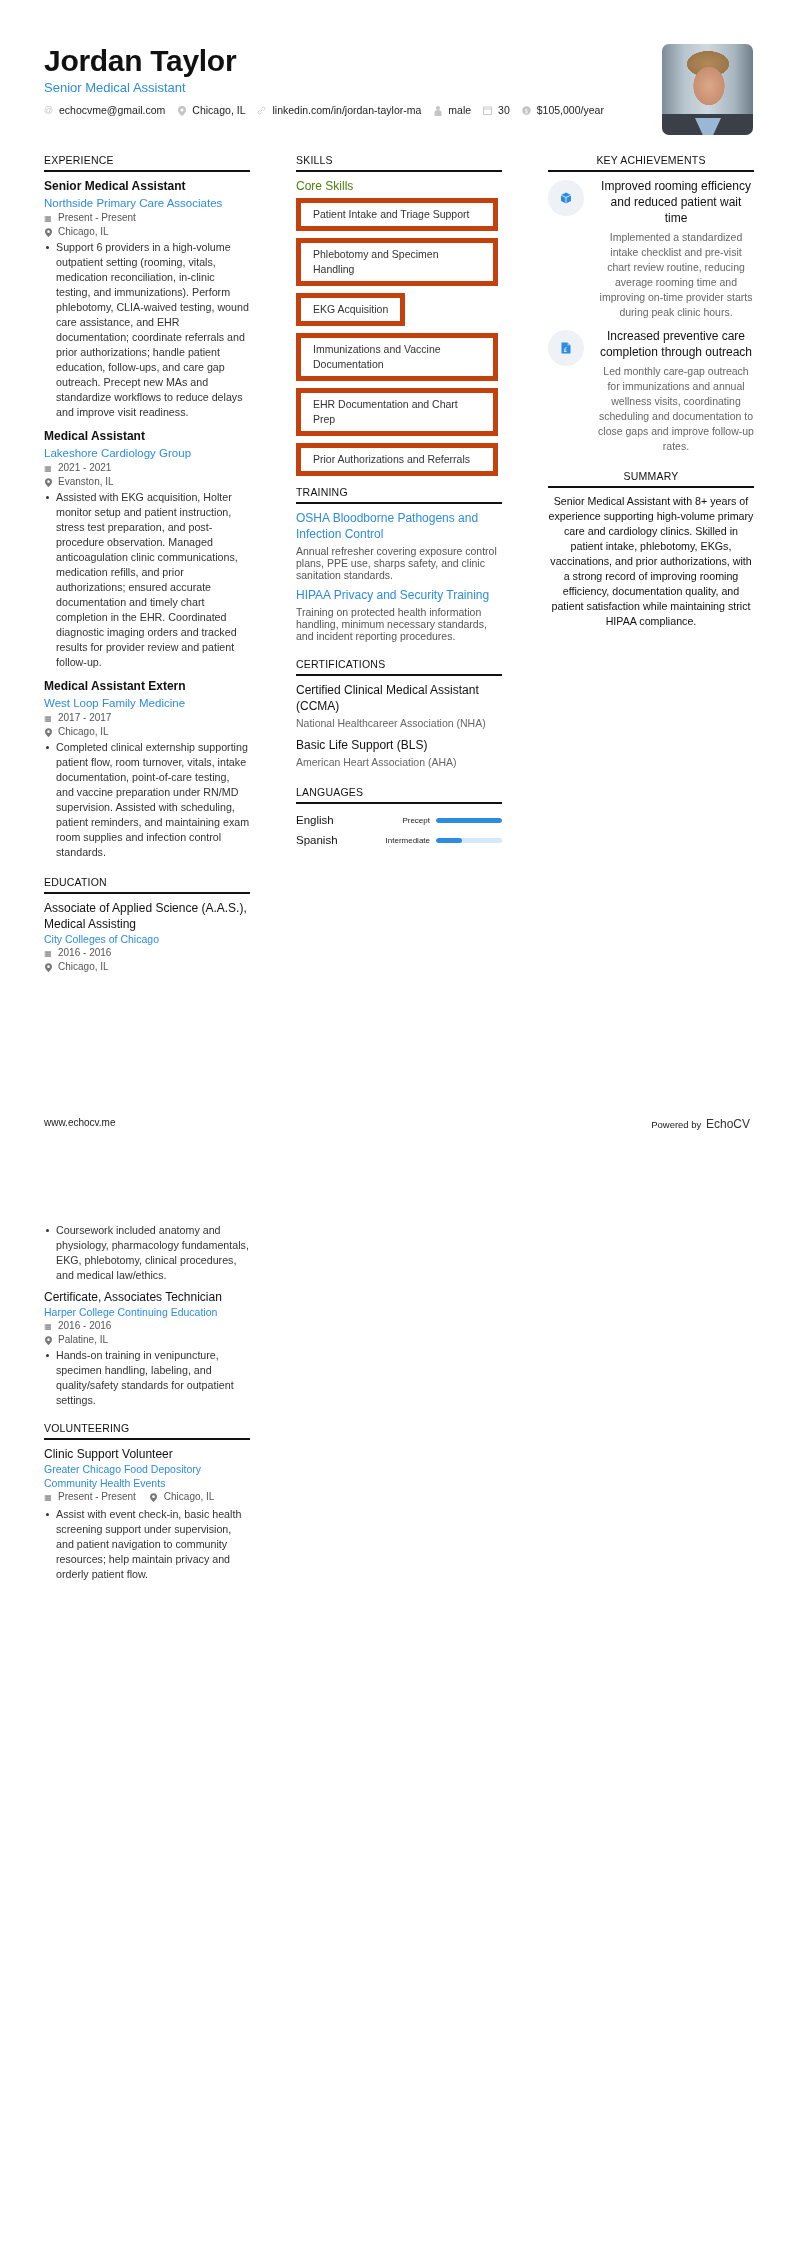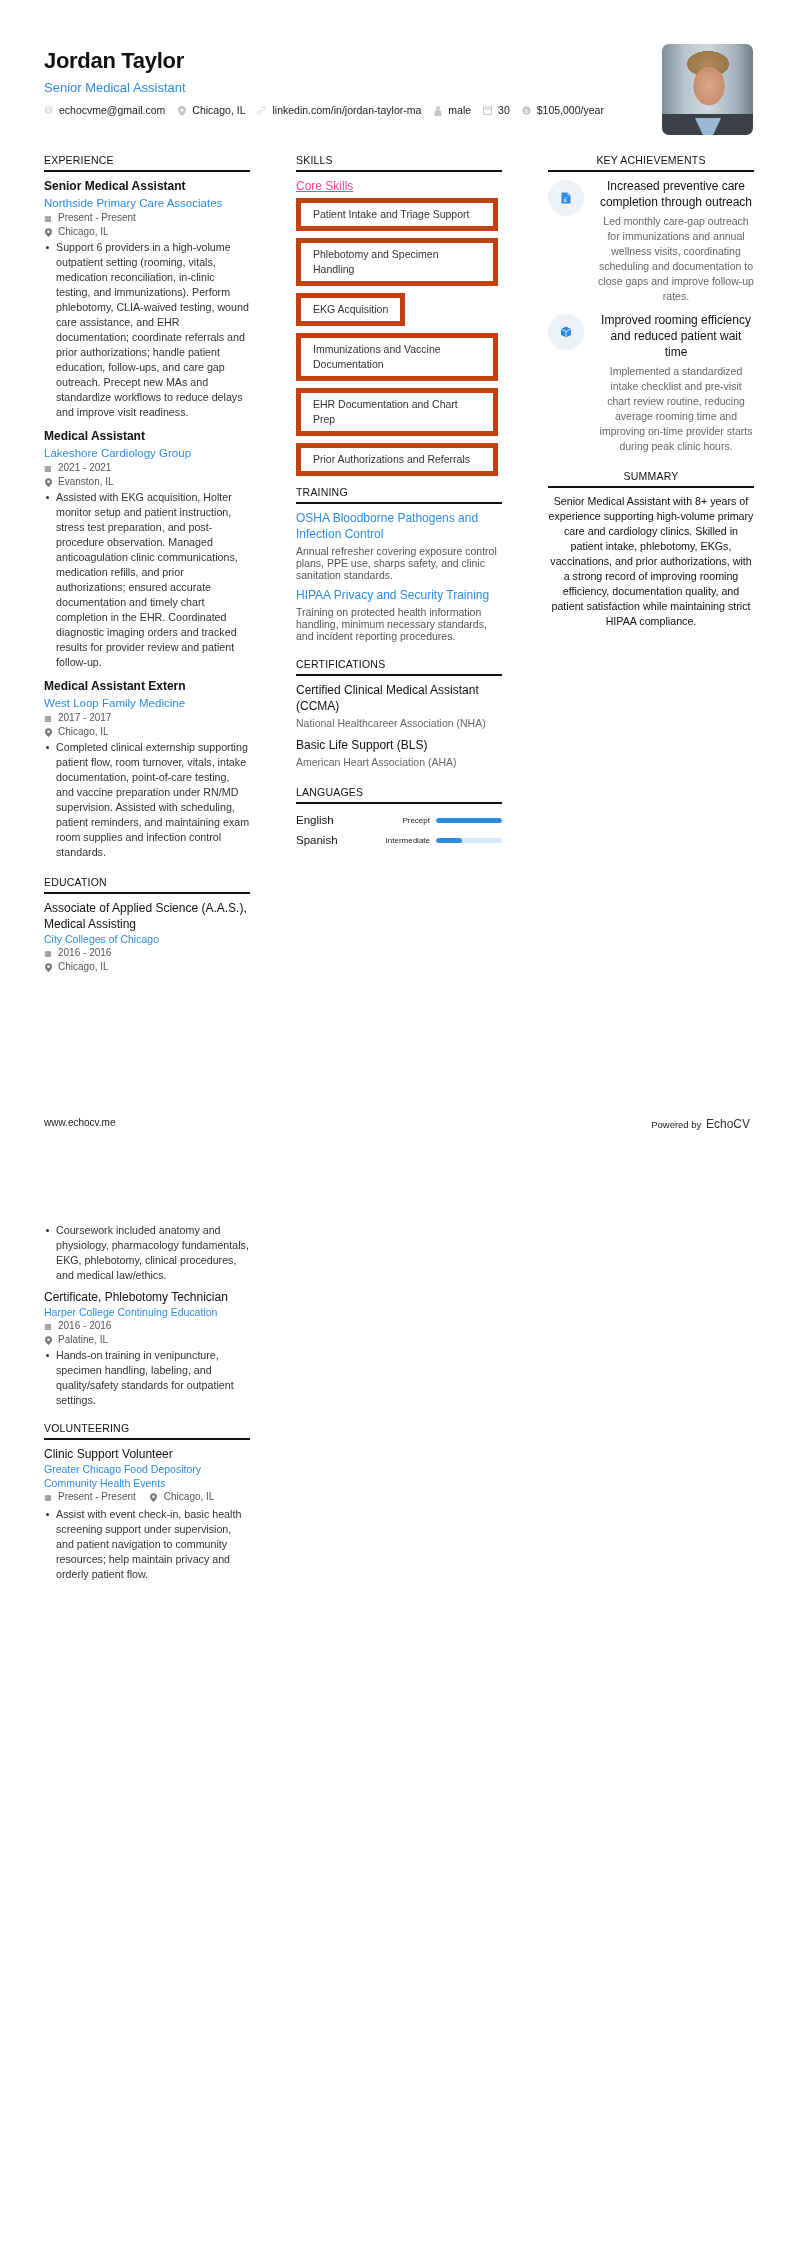--- a/index.html
+++ b/index.html
@@ -11,21 +11,21 @@
     font-family: "Liberation Sans", "DejaVu Sans", sans-serif;
     color: #111;
     overflow: hidden;
   }
   .page { position: absolute; left: 0; width: 794px; }
   .page1 { top: 0; height: 1123px; }
   .page2 { top: 1179px; height: 1123px; }
 
   
   .header { position: absolute; left: 44px; top: 44px; width: 620px; }
-  .name { font-size: 22px; font-weight: 700; letter-spacing: -0.3px; color: #111; line-height: 34px; }
+  .name { font-size: 30px; font-weight: 700; letter-spacing: -0.3px; color: #111; line-height: 34px; }
   .title { font-size: 13px; color: #2d8ce0; margin-top: 2px; line-height: 16px; }
   .contacts { display: flex; align-items: center; margin-top: 8px; font-size: 10.5px; color: #222; }
   .contact { display: flex; align-items: center; margin-right: 12px; white-space: nowrap; }
   .contact .ic { display: inline-block; width: 9px; height: 9px; margin-right: 6px; color: #c4c4c4; font-size: 9px; line-height: 9px; text-align: center; }
   .photo {
     position: absolute; left: 662px; top: 44px; width: 91px; height: 91px; border-radius: 7px;
     background:
       radial-gradient(ellipse 22px 27px at 47px 42px, #d9a98a 0%, #c98e70 70%, transparent 72%),
       radial-gradient(ellipse 26px 16px at 46px 20px, #b08a5a 0%, #9c7748 80%, transparent 82%),
       linear-gradient(180deg, transparent 0 70px, #3b3f48 70px),
@@ -51,21 +51,21 @@
   .meta .ic { width: 8px; height: 9px; margin-right: 6px; display: inline-block; color: #777; font-size: 8px; line-height: 9px; text-align: center; }
   .bullets { list-style: none; margin-top: 1px; }
   .bullets li { position: relative; padding-left: 12px; font-size: 10.7px; line-height: 15px; color: #333; }
   .bullets li::before { content: ""; position: absolute; left: 2px; top: 6px; width: 3px; height: 3px; border-radius: 50%; background: #333; }
   .entry { margin-bottom: 8px; }
 
   .edu-title { font-size: 12px; color: #111; line-height: 16px; }
   .edu-org { font-size: 10.5px; color: #2d8ce0; line-height: 14px; }
 
   
-  .sub-title { font-size: 12px; color: #ec4899; margin-bottom: 4px; line-height: 16px; text-decoration: underline; }
+  .sub-title { font-size: 12px; color: #4d7c0f; margin-bottom: 4px; line-height: 16px; }
   .skill-box {
     display: inline-block; border: 5px solid #c2410c; padding: 4px 12px; font-size: 10.5px; line-height: 15px; color: #333; margin-bottom: 7px;
   }
   .skill-box.full { display: block; width: 202px; }
 
   .training-title { font-size: 12px; color: #2d8ce0; line-height: 16px; }
   .training-desc { font-size: 10.5px; color: #555; line-height: 12px; margin-top: 3px; margin-bottom: 6px; }
 
   .cert-name { font-size: 12px; color: #111; line-height: 16px; }
   .cert-org { font-size: 10.5px; color: #666; line-height: 15px; margin-top: 2px; margin-bottom: 6px; }
@@ -268,62 +268,62 @@
       <span class="lang-bar">
           <span class="lang-fill" style="width:40%;"></span>
         </span>
     </div>
   </div>
 
   <div class="col col3" style="top:154px;text-align:center;">
     <div class="section-title">KEY ACHIEVEMENTS</div>
     <div class="ach">
       <div class="ach-icon">
+        <svg width="12" height="12" viewBox="0 0 12 12">
+            <path d="M6 0.5L11 3v6L6 11.5 1 9V3z" fill="#2d8ce0"></path>
+            <path d="M1 3l5 2.5L11 3M6 5.5v6" stroke="#ffffff" stroke-width="0.8" fill="none"></path>
+          </svg>
+      </div>
+      <div class="ach-body">
+        <div class="ach-title">Improved rooming efficiency and reduced patient wait time</div>
+        <div class="ach-desc">Implemented a standardized intake checklist and pre-visit chart review routine, reducing average rooming time and improving on-time provider starts during peak clinic hours.</div>
+      </div>
+    </div>
+    <div class="ach">
+      <div class="ach-icon">
         <svg width="10" height="12" viewBox="0 0 10 12">
             <path d="M0.5 0.5h6l3 3v8h-9z" fill="#2d8ce0"></path>
             <path d="M6.5 0.5v3h3" fill="#9fc8ef"></path>
             <text x="4.5" y="10" font-size="6" text-anchor="middle" fill="#fff" font-family="DejaVu Sans, sans-serif">£</text>
           </svg>
       </div>
       <div class="ach-body">
         <div class="ach-title">Increased preventive care completion through outreach</div>
         <div class="ach-desc">Led monthly care-gap outreach for immunizations and annual wellness visits, coordinating scheduling and documentation to close gaps and improve follow-up rates.</div>
       </div>
     </div>
-    <div class="ach">
-      <div class="ach-icon">
-        <svg width="12" height="12" viewBox="0 0 12 12">
-            <path d="M6 0.5L11 3v6L6 11.5 1 9V3z" fill="#2d8ce0"></path>
-            <path d="M1 3l5 2.5L11 3M6 5.5v6" stroke="#ffffff" stroke-width="0.8" fill="none"></path>
-          </svg>
-      </div>
-      <div class="ach-body">
-        <div class="ach-title">Improved rooming efficiency and reduced patient wait time</div>
-        <div class="ach-desc">Implemented a standardized intake checklist and pre-visit chart review routine, reducing average rooming time and improving on-time provider starts during peak clinic hours.</div>
-      </div>
-    </div>
 
     <div class="section-title" style="margin-top:16px;">SUMMARY</div>
     <div class="summary-text">Senior Medical Assistant with 8+ years of experience supporting high-volume primary care and cardiology clinics. Skilled in patient intake, phlebotomy, EKGs, vaccinations, and prior authorizations, with a strong record of improving rooming efficiency, documentation quality, and patient satisfaction while maintaining strict HIPAA compliance.</div>
   </div>
 
   <div class="footer" style="top:1117px;">
     <span class="footer-left">www.echocv.me</span>
     <span class="footer-right"><span>Powered by</span> <span class="brand">EchoCV</span></span>
   </div>
 </div>
 
 <div class="page page2">
   <div class="col col1" style="top:43px;">
     <ul class="bullets">
       <li>Coursework included anatomy and physiology, pharmacology fundamentals, EKG, phlebotomy, clinical procedures, and medical law/ethics.</li>
     </ul>
 
     <div class="entry" style="margin-top:6px;">
-      <div class="edu-title">Certificate, Phlebotomy Technician</div>
+      <div class="edu-title">Certificate, Associates Technician</div>
       <div class="edu-org">Harper College Continuing Education</div>
       <div class="meta">
           <span class="ic">▦</span>
           <span>2016 - 2016</span>
         </div>
       <div class="meta">
           <span class="ic">
         <svg width="7" height="9" viewBox="0 0 8 10">
               <path d="M4 0a4 4 0 0 0-4 4c0 3 4 6 4 6s4-3 4-6a4 4 0 0 0-4-4zm0 5.5A1.5 1.5 0 1 1 4 2.5a1.5 1.5 0 0 1 0 3z" fill="#777"></path>
             </svg></span>

